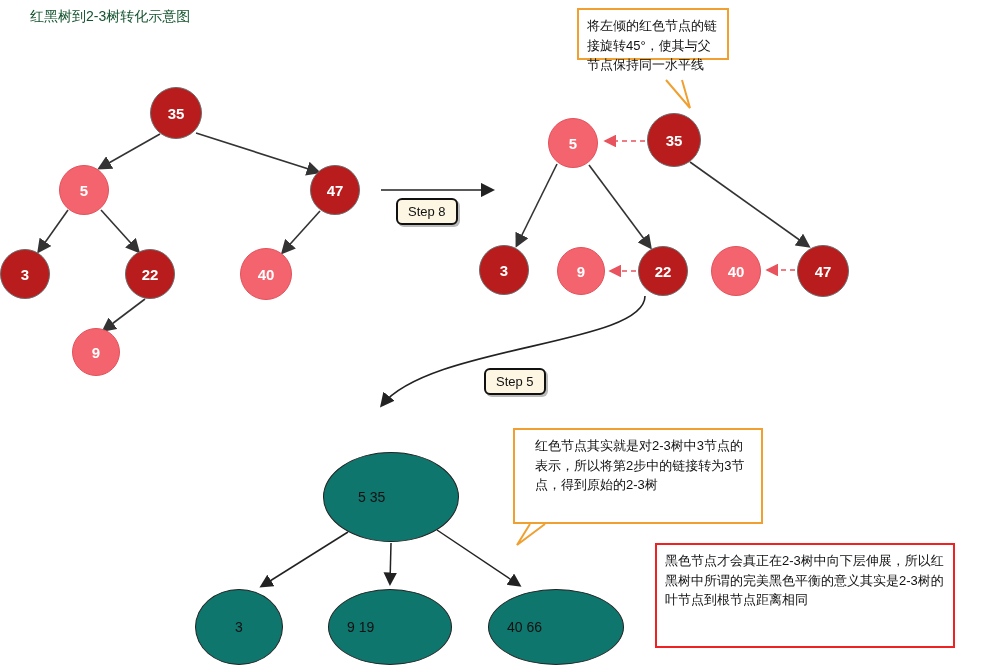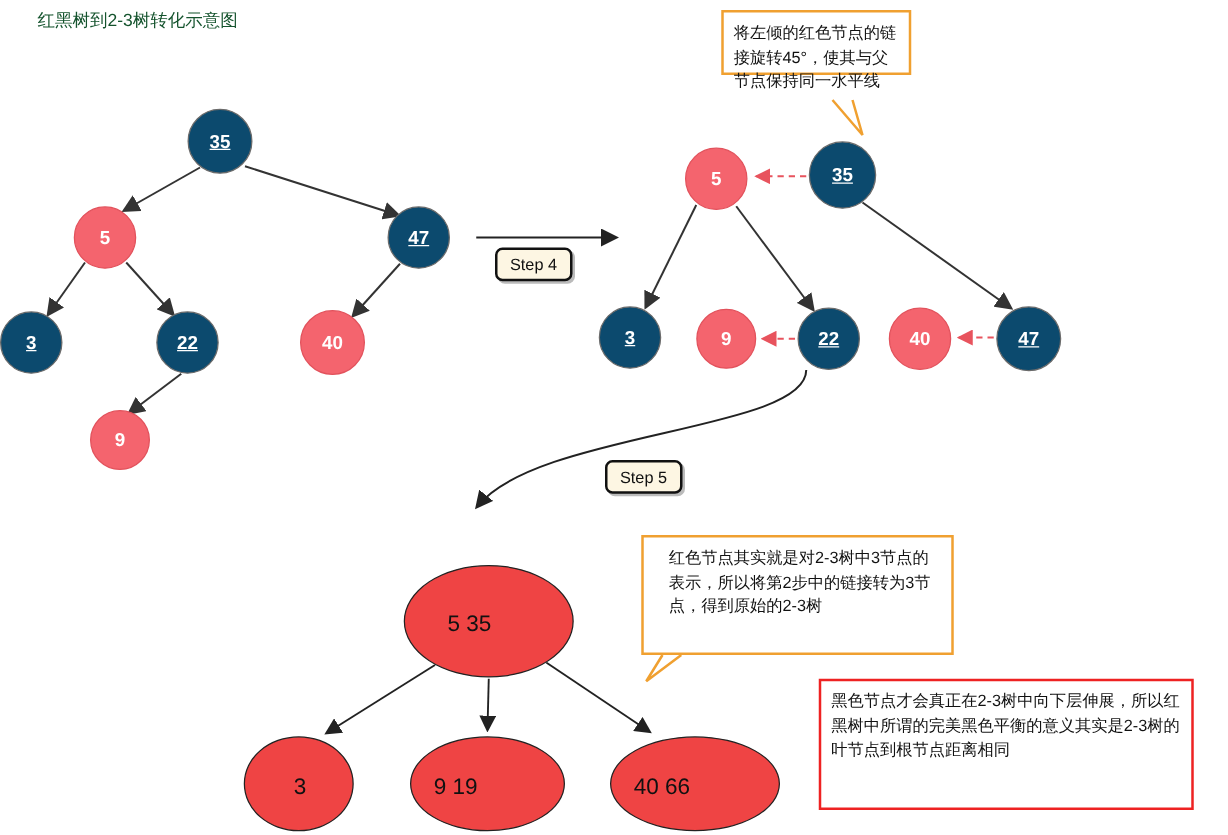--- a/index.html
+++ b/index.html
@@ -34,36 +34,35 @@
     display: flex;
     align-items: center;
     justify-content: center;
     font-size: 15px;
     font-weight: bold;
     color: #ffffff;
     border: 1px solid #555;
     box-sizing: border-box;
   }
   .node.black {
-    background: #0c4a6e;
+    background: #b91c1c;
     border-color: #6b6b6b;
-    text-decoration: underline;
   }
   .node.red {
     background: #f4646e;
     border-color: #e2525c;
   }
   .ellipse {
     position: absolute;
     border: 1px solid #222;
     border-radius: 50%;
-    background: #ef4444;
+    background: #0f766e;
     box-sizing: border-box;
     color: #111;
-    font-size: 18px;
+    font-size: 14px;
   }
   .ellipse span {
     position: absolute;
     white-space: nowrap;
   }
   .steplabel {
     position: absolute;
     background: #fdf6e3;
     border: 2px solid #111;
     border-radius: 6px;
@@ -168,18 +167,18 @@
 <div class="ellipse" style="left:195px;top:589px;width:88px;height:76px;">
   <span style="left:39px;top:29px;">3</span>
 </div>
 <div class="ellipse" style="left:328px;top:589px;width:124px;height:76px;">
   <span style="left:18px;top:29px;">9      19</span>
 </div>
 <div class="ellipse" style="left:488px;top:589px;width:136px;height:76px;">
   <span style="left:18px;top:29px;">40      66</span>
 </div>
 
-<div class="steplabel" style="left:396px;top:198px;">Step 4</div>
+<div class="steplabel" style="left:396px;top:198px;">Step 8</div>
 <div class="steplabel" style="left:484px;top:368px;">Step 5</div>
 
 <div class="callout orange" style="left:577px;top:8px;width:152px;height:52px;">将左倾的红色节点的链接旋转45°，使其与父节点保持同一水平线</div>
 <div class="callout orange" style="left:513px;top:428px;width:250px;height:96px;padding-left:20px;">红色节点其实就是对2-3树中3节点的表示，所以将第2步中的链接转为3节点，得到原始的2-3树</div>
 <div class="callout red" style="left:655px;top:543px;width:300px;height:105px;">黑色节点才会真正在2-3树中向下层伸展，所以红黑树中所谓的完美黑色平衡的意义其实是2-3树的叶节点到根节点距离相同</div>
 
 </body></html>

